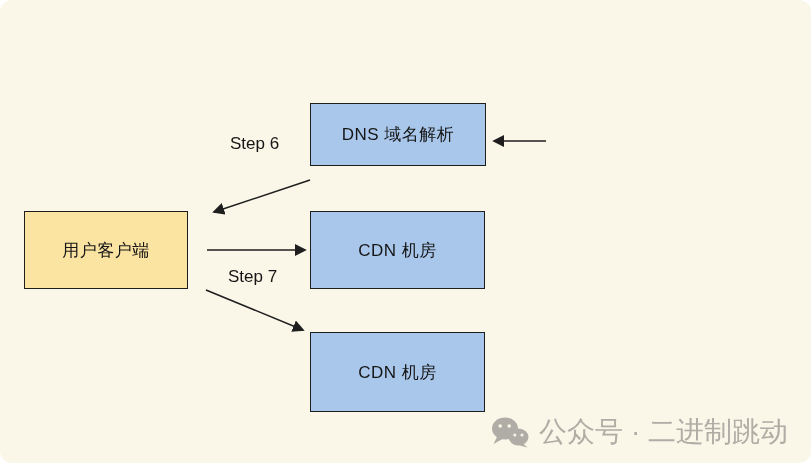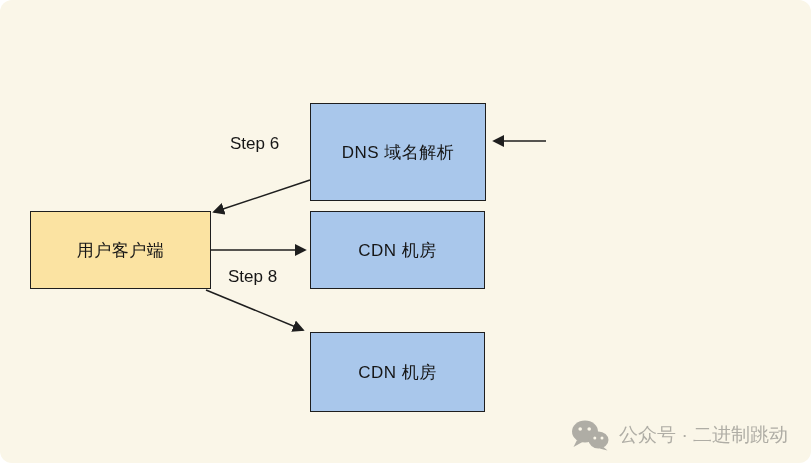--- a/index.html
+++ b/index.html
@@ -12,33 +12,33 @@
     position:relative;width:811px;height:463px;background:var(--bg);
     border-radius:12px;overflow:hidden;
   }
   .node{
     position:absolute;display:flex;align-items:center;justify-content:center;
     border:1.6px solid var(--line);color:var(--text);
     font-size:17px;letter-spacing:.5px;
   }
   .node.blue{background:var(--blue);}
   .node.yellow{background:var(--yellow);}
-  #node-dns{left:310px;top:103px;width:176px;height:98px;}
-  #node-user{left:30px;top:211px;width:181px;height:78px;}
+  #node-dns{left:310px;top:103px;width:176px;height:63px;}
+  #node-user{left:24px;top:211px;width:164px;height:78px;}
   #node-cdn1{left:310px;top:211px;width:175px;height:78px;}
   #node-cdn2{left:310px;top:332px;width:175px;height:80px;}
   .flabel{position:absolute;color:var(--text);font-size:17px;white-space:nowrap;}
   #label-step1{left:230px;top:134px;}
   #label-step2{left:228px;top:267px;}
   #label-fastest{left:552px;top:131px;}
   svg.arrows{position:absolute;left:0;top:0;width:811px;height:463px;pointer-events:none;}
   .arrow-line{stroke:var(--line);stroke-width:1.5;fill:none;}
   .watermark{
     position:absolute;right:23px;bottom:12px;display:flex;align-items:center;gap:9px;
-    color:var(--wm);font-size:19px;white-space:nowrap;
+    color:var(--wm);font-size:28px;white-space:nowrap;
   }
   .wm-icon{width:40px;height:32px;flex:0 0 auto;}
 </style>
 </head>
 <body>
 
 <div class="canvas">
 
   <svg class="arrows" viewBox="0 0 811 463">
     <defs>
@@ -62,21 +62,21 @@
 
   <div class="node blue" id="node-cdn1">
     <span>CDN 机房</span>
   </div>
 
   <div class="node blue" id="node-cdn2">
     <span>CDN 机房</span>
   </div>
 
   <div class="flabel" id="label-step1">Step 6</div>
-  <div class="flabel" id="label-step2">Step 8</div>
+  <div class="flabel" id="label-step2">Step 7</div>
 
   <div class="watermark">
     <svg class="wm-icon" viewBox="0 0 40 32">
       <ellipse cx="15" cy="12.5" rx="13" ry="11" fill="#AFADA5"></ellipse>
       <polygon points="7,21 3.5,28 12.5,23" fill="#AFADA5"></polygon>
       <circle cx="10.2" cy="10" r="1.8" fill="#FAF6E8"></circle>
       <circle cx="19.2" cy="10" r="1.8" fill="#FAF6E8"></circle>
       <ellipse cx="28.5" cy="21" rx="10" ry="8.6" fill="#AFADA5"></ellipse>
       <polygon points="33.5,28 37.5,31.5 29.5,29.5" fill="#AFADA5"></polygon>
       <circle cx="24.8" cy="19" r="1.5" fill="#FAF6E8"></circle>

